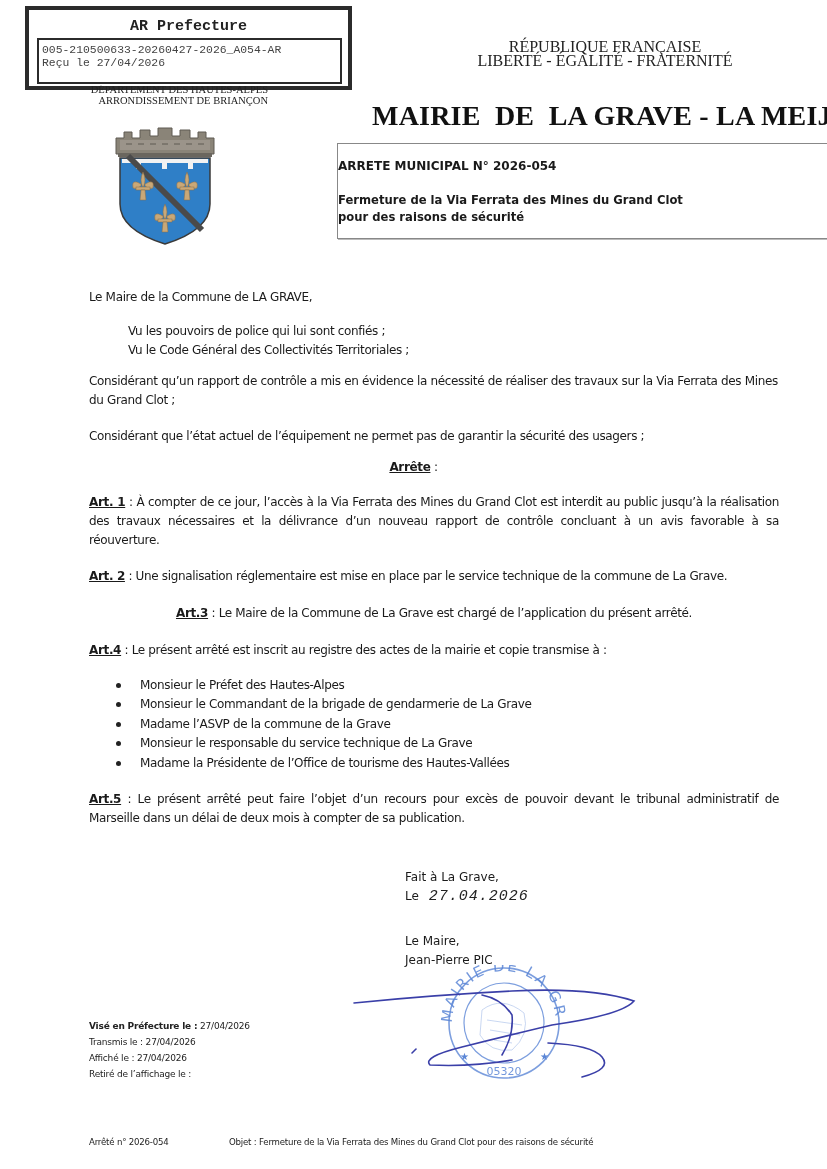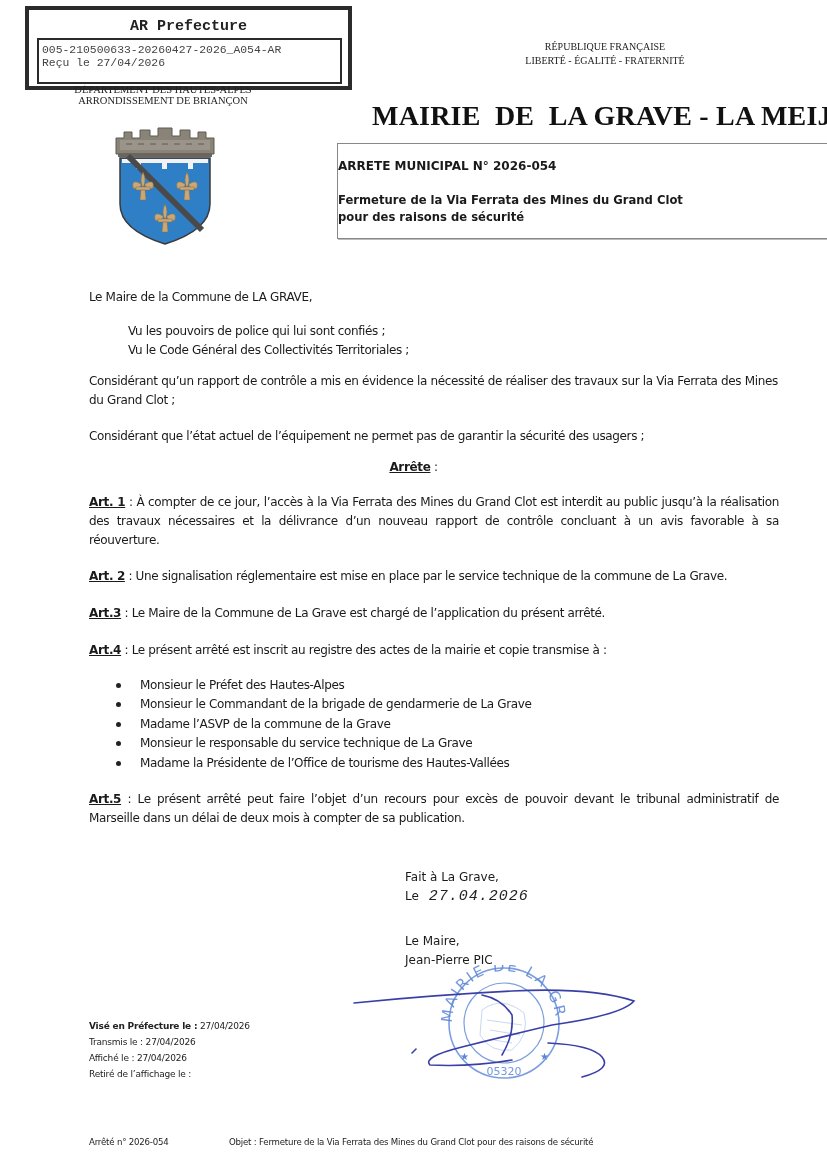--- a/index.html
+++ b/index.html
@@ -4,24 +4,24 @@
 <style>
   html, body { margin:0; padding:0; background:#ffffff; }
   body { width:827px; height:1169px; position:relative; overflow:hidden; color:#111; font-family:"Liberation Sans", sans-serif; }
   .abs { position:absolute; }
 
   
   .ar-stamp { left:25px; top:6px; width:327px; height:84px; border:4px solid #2b2b2b; background:#fff; box-sizing:border-box; }
   .ar-title { position:absolute; left:0; right:0; top:8px; text-align:center; font-family:"Liberation Mono", monospace; font-weight:bold; font-size:15px; color:#222; }
   .ar-inner { position:absolute; left:8px; right:6px; top:28px; height:46px; border:2px solid #2b2b2b; box-sizing:border-box; padding:4px 3px; font-family:"Liberation Mono", monospace; font-size:11.4px; line-height:13px; color:#444; }
 
-  .dept { left:58px; top:86px; width:210px; text-align:center; font-family:"Liberation Serif", serif; font-size:10.5px; line-height:14px; color:#222; }
+  .dept { left:58px; top:86px; width:210px; text-align:right; font-family:"Liberation Serif", serif; font-size:10.5px; line-height:14px; color:#222; }
   .dept .l1 { display:block; height:9px; overflow:hidden; line-height:9px; margin-top:-1px; }
 
-  .republic { left:465px; top:40px; width:280px; text-align:center; font-family:"Liberation Serif", serif; font-size:10px; line-height:14px; color:#222; }
+  .republic { left:465px; top:40px; width:280px; text-align:center; font-family:"Liberation Serif", serif; font-size:16px; line-height:14px; color:#222; }
 
   .mairie-title { left:372px; top:100px; width:385px; text-align:center; font-family:"Liberation Serif", serif; font-size:28px; font-weight:bold; letter-spacing:0.2px; color:#111; white-space:nowrap; }
 
   .crest { left:110px; top:126px; width:110px; height:120px; }
 
   .arrete-box { left:337px; top:143px; width:494px; height:96px; border:1px solid #888; box-shadow:1px 1px 0 #bbb; box-sizing:border-box; text-align:left; font-family:"DejaVu Sans", sans-serif; font-weight:bold; color:#1a1a1a; }
   .arrete-box .num { margin-top:15px; font-size:12px; }
   .arrete-box .sub { margin-top:19px; font-size:11.6px; line-height:17px; }
 
   .body-text { font-family:"DejaVu Sans", sans-serif; font-size:12px; line-height:19px; color:#1a1a1a; letter-spacing:-0.35px; }
@@ -131,21 +131,21 @@
 <div class="abs body-text" style="top:458px; left:0; width:827px; text-align:center;">
   <span class="u">Arrête</span><b> :</b>
 </div>
 
 <div class="abs p body-text justify" style="top:493px;">
   <span class="u">Art. 1</span><span> : </span><span>À compter de ce jour, l’accès à la Via Ferrata des Mines du Grand Clot est interdit au public jusqu’à la réalisation des travaux nécessaires et la délivrance d’un nouveau rapport de contrôle concluant à un avis favorable à sa réouverture.</span>
 </div>
 <div class="abs p body-text" style="top:567px;">
   <span class="u">Art. 2</span><span> : </span><span>Une signalisation réglementaire est mise en place par le service technique de la commune de La Grave.</span>
 </div>
-<div class="abs p body-text" style="top:604px;">
+<div class="abs p body-text" style="top:604px;text-align:center;">
   <span class="u">Art.3</span><span> : </span><span>Le Maire de la Commune de La Grave est chargé de l’application du présent arrêté.</span>
 </div>
 <div class="abs p body-text" style="top:641px;">
   <span class="u">Art.4</span><span> : </span><span>Le présent arrêté est inscrit au registre des actes de la mairie et copie transmise à :</span>
 </div>
 
 <div class="abs bullets body-text">
   <div class="bi"><span class="dot"></span><span>Monsieur le Préfet des Hautes-Alpes</span></div>
   <div class="bi"><span class="dot"></span><span>Monsieur le Commandant de la brigade de gendarmerie de La Grave</span></div>
   <div class="bi"><span class="dot"></span><span>Madame l’ASVP de la commune de la Grave</span></div>

